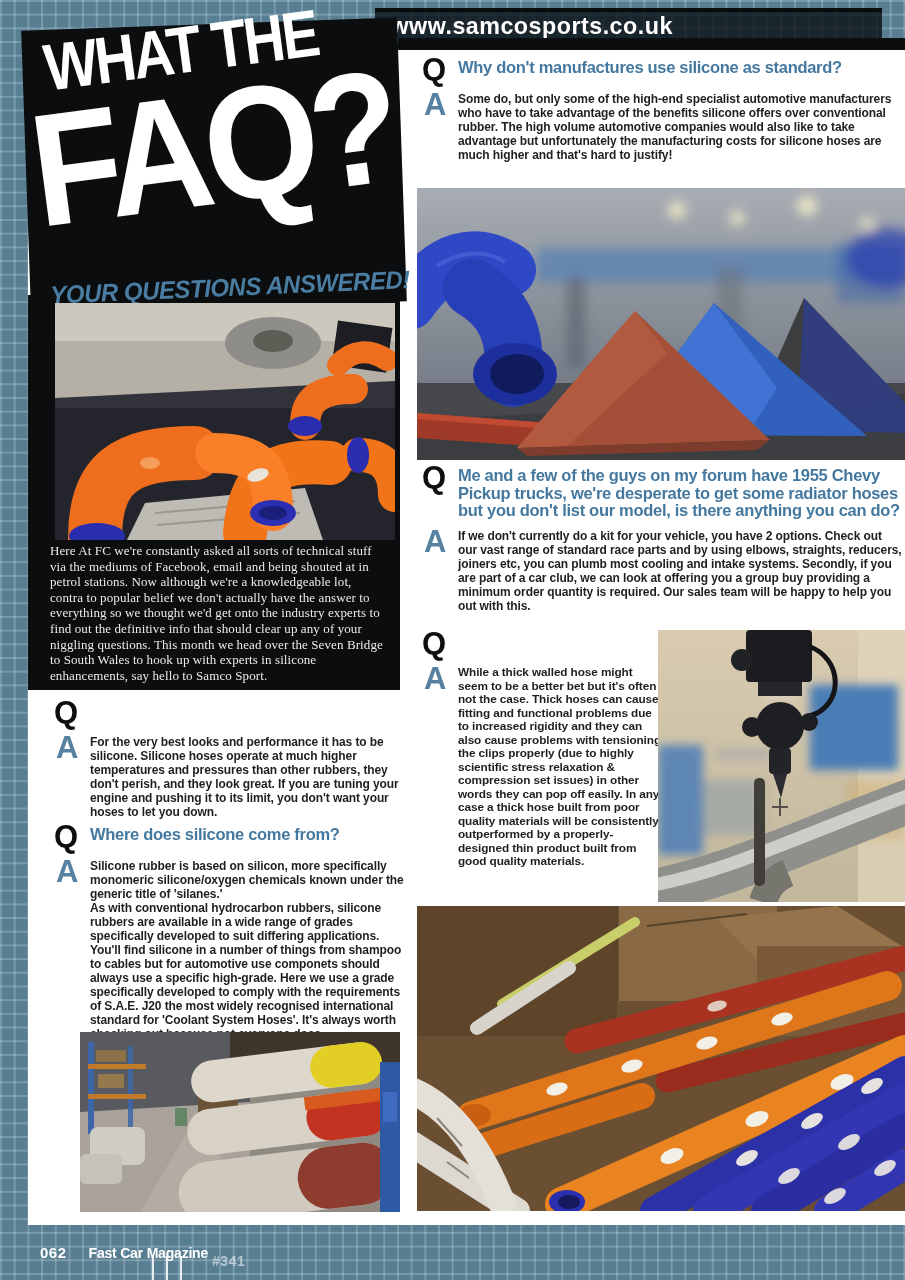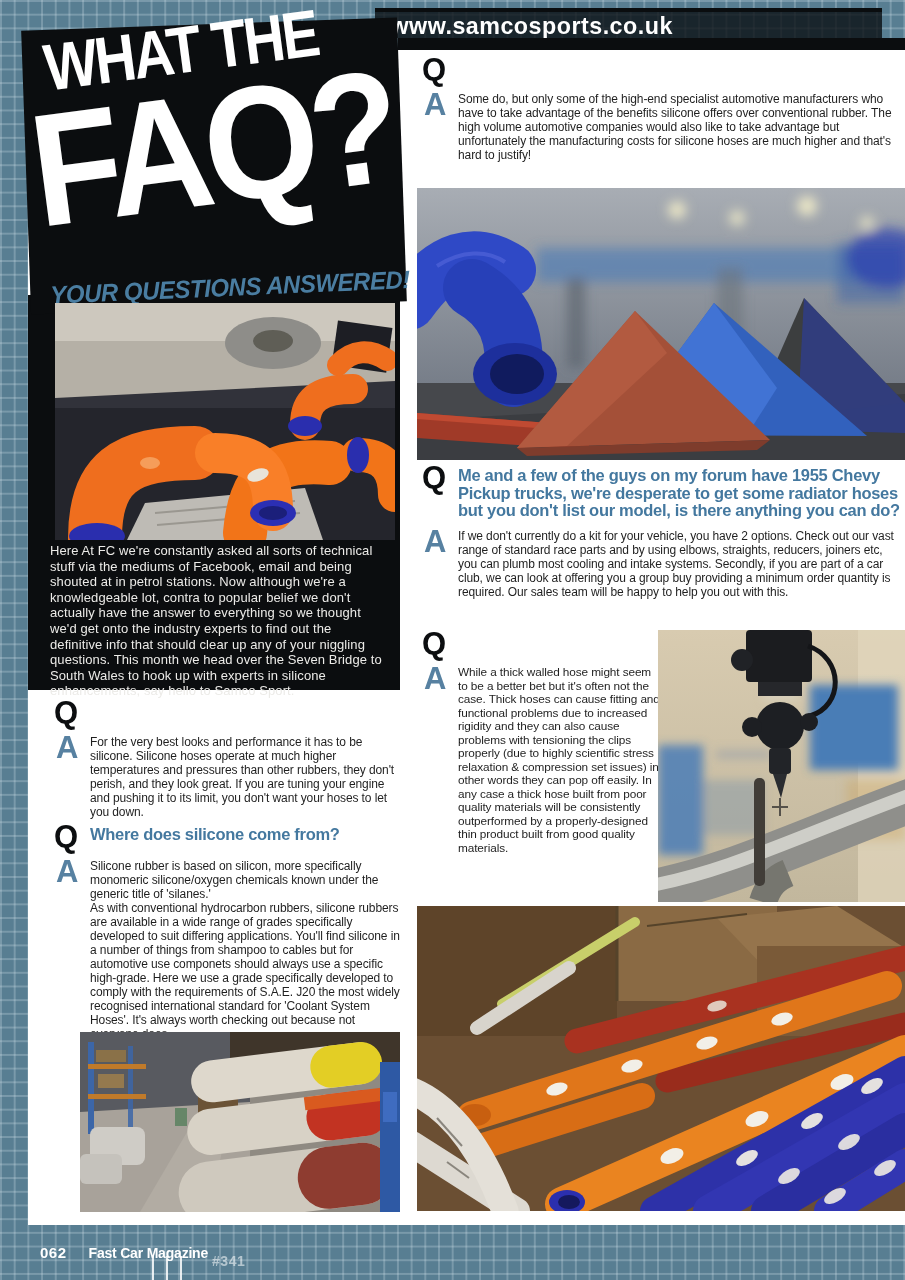--- a/index.html
+++ b/index.html
@@ -46,32 +46,32 @@
   }
   .mast-tagline{
     position:absolute; left:20px; bottom:4px; color:#4a7da1; font-weight:700; font-style:italic;
     font-size:25px; letter-spacing:-0.5px; white-space:nowrap;
     transform:scaleX(0.96) rotate(-0.5deg); transform-origin:0 50%;
   }
 
   
   .intro{
     position:absolute; left:50px; top:543px; width:334px; z-index:3;
-    color:#ecebe8; font-family:Liberation Sans, sans-serif; font-size:13px; line-height:15.6px; letter-spacing:0.1px;
+    color:#ecebe8; font-family:Liberation Serif, serif; font-size:13px; line-height:15.6px; letter-spacing:0.1px;
   }
 
   
   .qa{ position:absolute; z-index:3; }
   .q-row,.a-row{ display:flex; }
   .badge{ width:36px; flex:0 0 36px; font-weight:800; font-size:31px; line-height:0.85; }
   .q-badge{ color:#0c0e10; }
   .a-badge{ color:#5781a1; padding-left:2px; }
   .question{ color:#44789f; font-weight:700; font-size:16.5px; line-height:17.5px; letter-spacing:-0.3px; padding-top:2px; }
   .a-row{ margin-top:9px; }
-  .answer{ color:#1f1f1f; font-size:12px; line-height:14px; letter-spacing:-0.1px; white-space:pre-line; }
+  .answer{ color:#1f1f1f; font-size:12px; line-height:14px; letter-spacing:-0.1px; white-space:pre-line;font-weight:bold; }
   #qa-l1{ left:54px; top:700px;  width:350px; }
   #qa-l2{ left:54px; top:824px;  width:352px; }
   #qa-r1{ left:422px; top:57px;  width:480px; }
   #qa-r2{ left:422px; top:465px; width:482px; }
   #qa-r3{ left:422px; top:631px; width:240px; }
   #qa-r3 .answer{ font-size:11.8px; line-height:13.5px; }
 
   
   .photo{ position:absolute; z-index:3; overflow:hidden; }
   #photo-elbows    { left:55px;  top:303px; width:340px; height:237px; }
@@ -187,20 +187,21 @@
         <rect x="212" y="118" width="96" height="62" rx="31" fill="#8e3c30"></rect>
       </g>
       <rect x="300" y="30" width="20" height="150" fill="#2e59a4"></rect>
       <rect x="303" y="60" width="14" height="30" fill="#3f6cc0"></rect>
     </svg>
   </figure>
 
   <section class="qa" id="qa-r1">
     <div class="q-row">
       <span class="badge q-badge">Q</span>
+      <h3 class="question">Why don't manufactures use silicone as standard?</h3>
     </div>
     <div class="a-row">
       <span class="badge a-badge">A</span>
       <p class="answer">Some do, but only some of the high-end specialist automotive manufacturers who have to take advantage of the benefits silicone offers over conventional rubber. The high volume automotive companies would also like to take advantage but unfortunately the manufacturing costs for silicone hoses are much higher and that's hard to justify!</p>
     </div>
   </section>
 
   <figure class="photo" id="photo-fabric">
     <svg viewBox="0 0 488 272" preserveAspectRatio="none">
       <defs>

